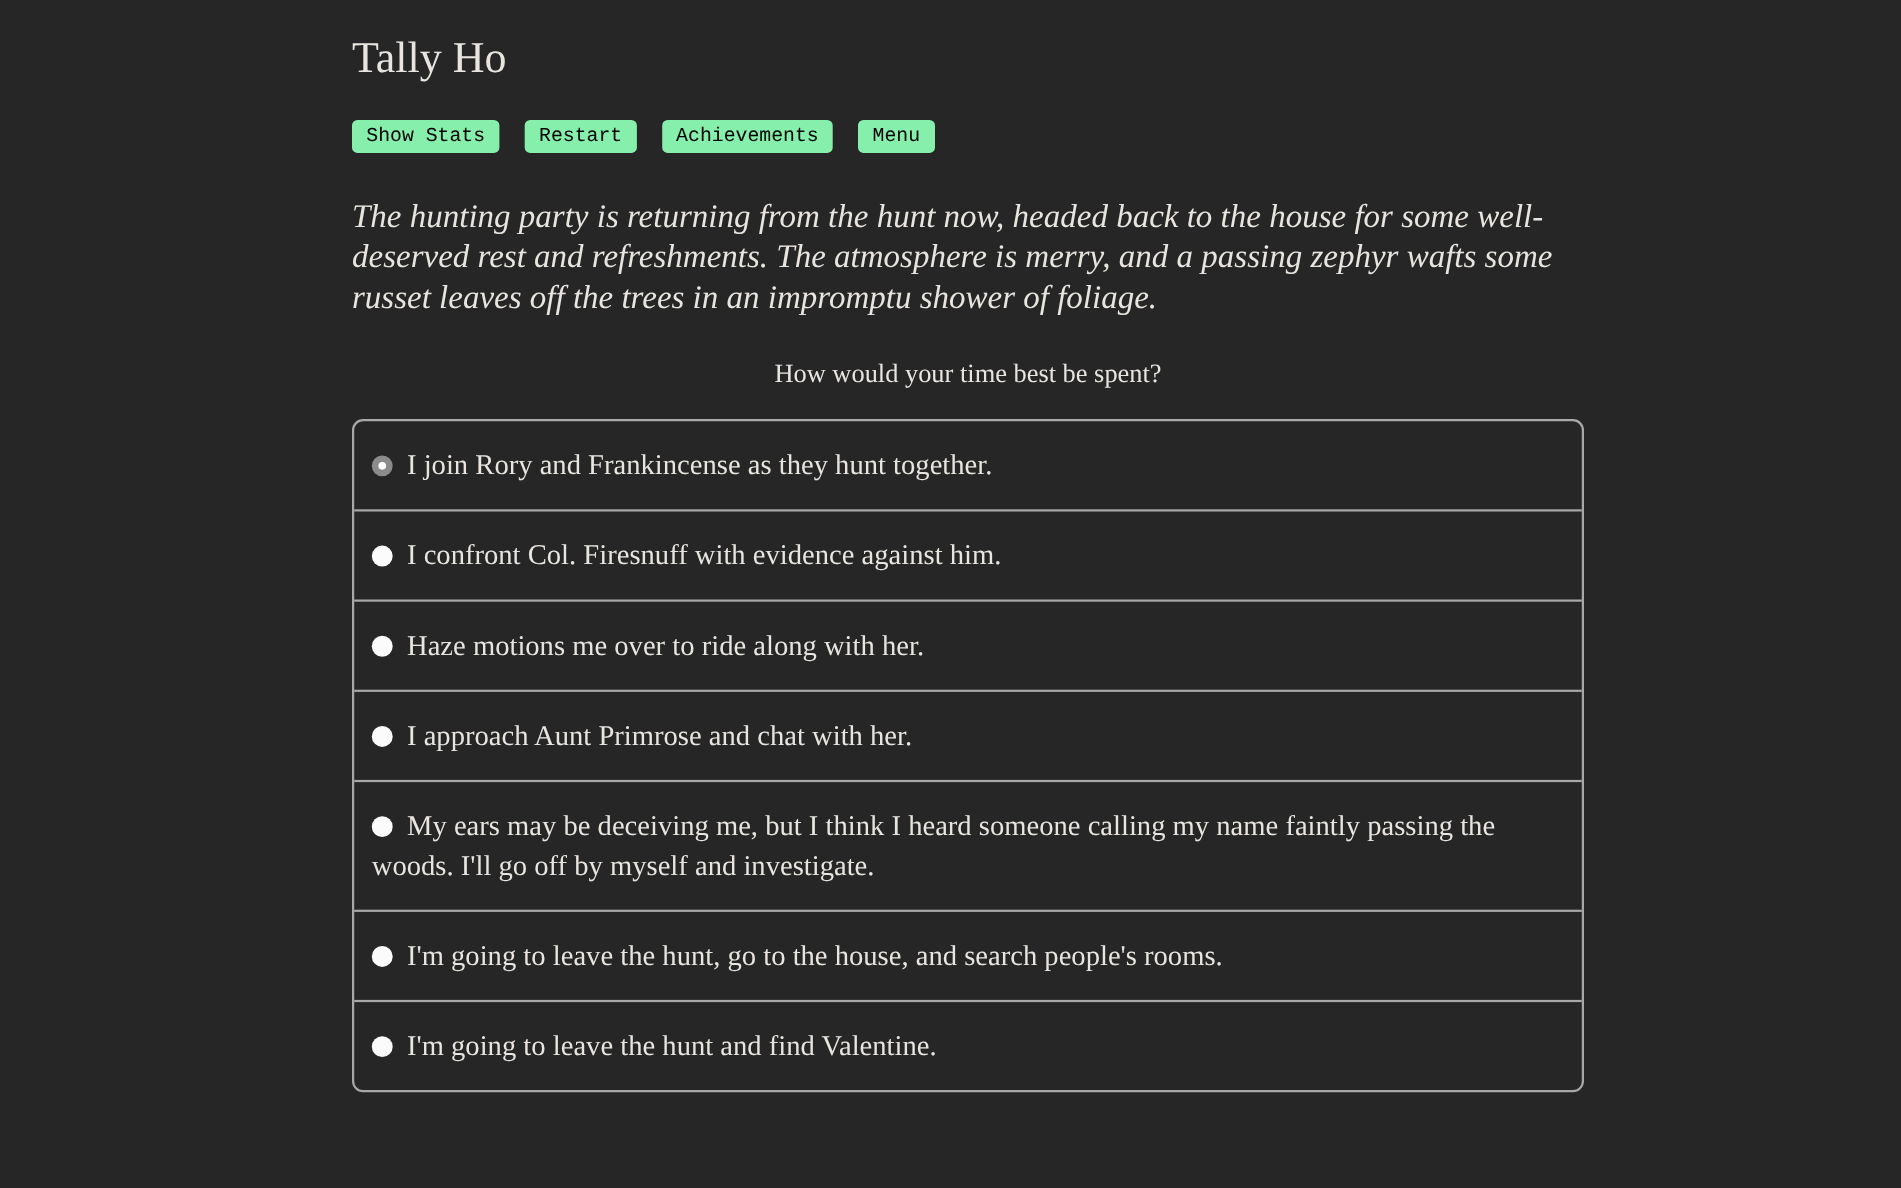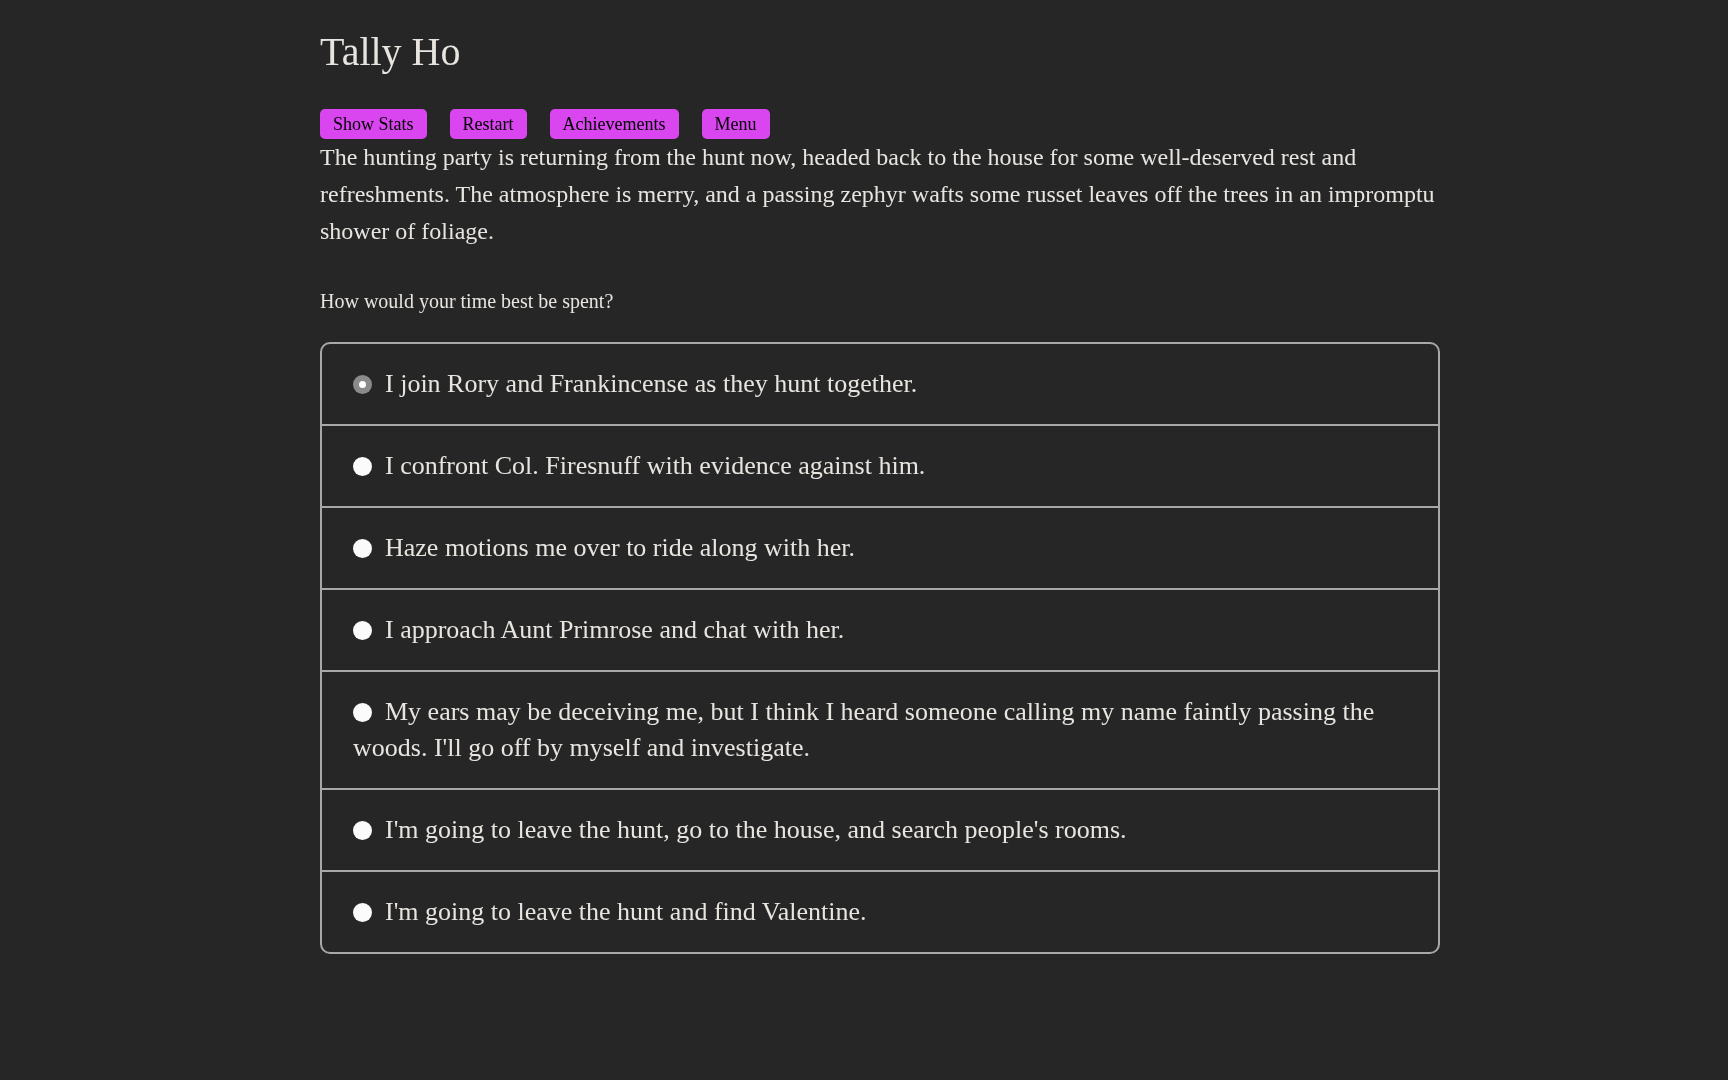--- a/index.html
+++ b/index.html
@@ -29,51 +29,54 @@
     margin-top: 30px;
     line-height: 34px;
   }
   .toolbar {
     margin-top: 33px;
     display: flex;
     gap: 23px;
     align-items: center;
   }
   .ui-btn {
-    font-family: Liberation Serif, serif;
+    font-family: Liberation Mono, monospace;
     font-size: 18px;
-    background: #d946ef;
+    background: #86efac;
     color: #000000;
     border: none;
     border-radius: 5px;
     padding: 0 13px;
     height: 30px;
     line-height: 30px;
     cursor: pointer;
     white-space: nowrap;
   }
   .paragraph {
-    font-size: 24px;
+    font-size: 30px;
     line-height: 37px;
+    margin-top: 39px;
+    font-style: italic;
   }
   .question {
-    font-size: 20px;
+    font-size: 24px;
     line-height: 36px;
     margin-top: 33px;
+    text-align: center;
   }
   .choice-box {
     margin-top: 23px;
     border: 2px solid #a8a8a8;
     border-radius: 10px;
     background: transparent;
   }
   .choice-row {
     display: block;
     border-top: 2px solid #a8a8a8;
-    padding: 22px 31px;
+    padding: 22px 16px;
     font-size: 26px;
     line-height: 36px;
     cursor: pointer;
   }
   .choice-row:first-child {
     border-top: none;
   }
   .radio {
     display: inline-block;
     width: 19px;

